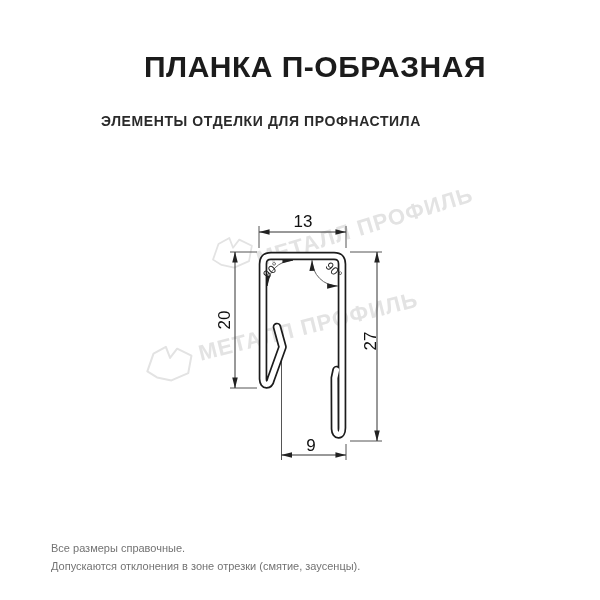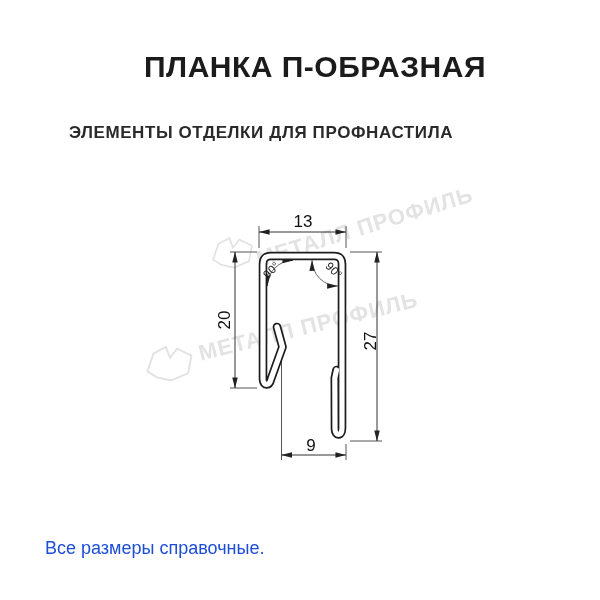--- a/index.html
+++ b/index.html
@@ -3,34 +3,34 @@
 <meta charset="utf-8">
 <style>
   html,body{margin:0;padding:0;background:#fff;}
   #page{position:relative;width:600px;height:600px;background:#fff;overflow:hidden;
         font-family:"Liberation Sans",sans-serif;margin-left:15px;}
   
   .title{position:absolute;left:0;width:600px;text-align:center;color:#1b1b1b;
          font-weight:bold;font-size:30px;line-height:31px;letter-spacing:.5px;white-space:nowrap;}
   #title1{top:51px;}
   #title2{top:83px;}
-  #subtitle{position:absolute;left:0;top:123px;width:492px;text-align:center;color:#2a2a2a;
-            font-weight:bold;font-size:17px;letter-spacing:.6px;white-space:nowrap;}
+  #subtitle{position:absolute;left:0;top:113px;width:492px;text-align:center;color:#2a2a2a;
+            font-weight:bold;font-size:14px;letter-spacing:.6px;white-space:nowrap;}
   
   .wm-text{position:absolute;color:#e3e3e3;font-weight:bold;font-size:22px;letter-spacing:1px;
            white-space:nowrap;transform-origin:0 50%;z-index:1;}
   #wm-text-top{left:242px;top:247px;transform:rotate(-17deg);}
   #wm-text-bottom{left:184px;top:341px;transform:rotate(-14deg);}
   .wm-logo{position:absolute;z-index:1;}
   #wm-logo-top{left:196px;top:233px;transform:rotate(-6deg);}
   #wm-logo-bottom{left:130px;top:345px;transform:rotate(-6deg);}
   
   #draw{position:absolute;left:0;top:0;z-index:2;}
   
-  #footer{position:absolute;left:30px;top:540px;color:#1d4ed8;font-size:18px;line-height:17.5px;}
+  #footer{position:absolute;left:36px;top:540px;color:#737373;font-size:11px;line-height:17.5px;}
   .dimtxt{font-family:"Liberation Sans",sans-serif;font-size:17px;fill:#111;}
   .angtxt{font-family:"Liberation Sans",sans-serif;font-size:11.5px;fill:#222;}
 </style>
 </head>
 <body>
 
 <div id="page">
 
   <div id="title1" class="title">ПЛАНКА П-ОБРАЗНАЯ</div>
   <div id="subtitle">ЭЛЕМЕНТЫ ОТДЕЛКИ ДЛЯ ПРОФНАСТИЛА</div>
@@ -98,15 +98,16 @@
     <text class="dimtxt" text-anchor="middle" transform="translate(215,320) rotate(-90)">20</text>
     <text class="dimtxt" text-anchor="middle" transform="translate(361,341) rotate(-90)">27</text>
     <text class="dimtxt" x="296" y="451" text-anchor="middle">9</text>
 
     <text class="angtxt" text-anchor="middle" transform="translate(259,273) rotate(-45)">90°</text>
     <text class="angtxt" text-anchor="middle" transform="translate(316,273) rotate(45)">90°</text>
   </svg>
 
   <div id="footer">
     <div>Все размеры справочные.</div>
+    <div>Допускаются отклонения в зоне отрезки (смятие, заусенцы).</div>
   </div>
 
 </div>
 
 </body></html>

